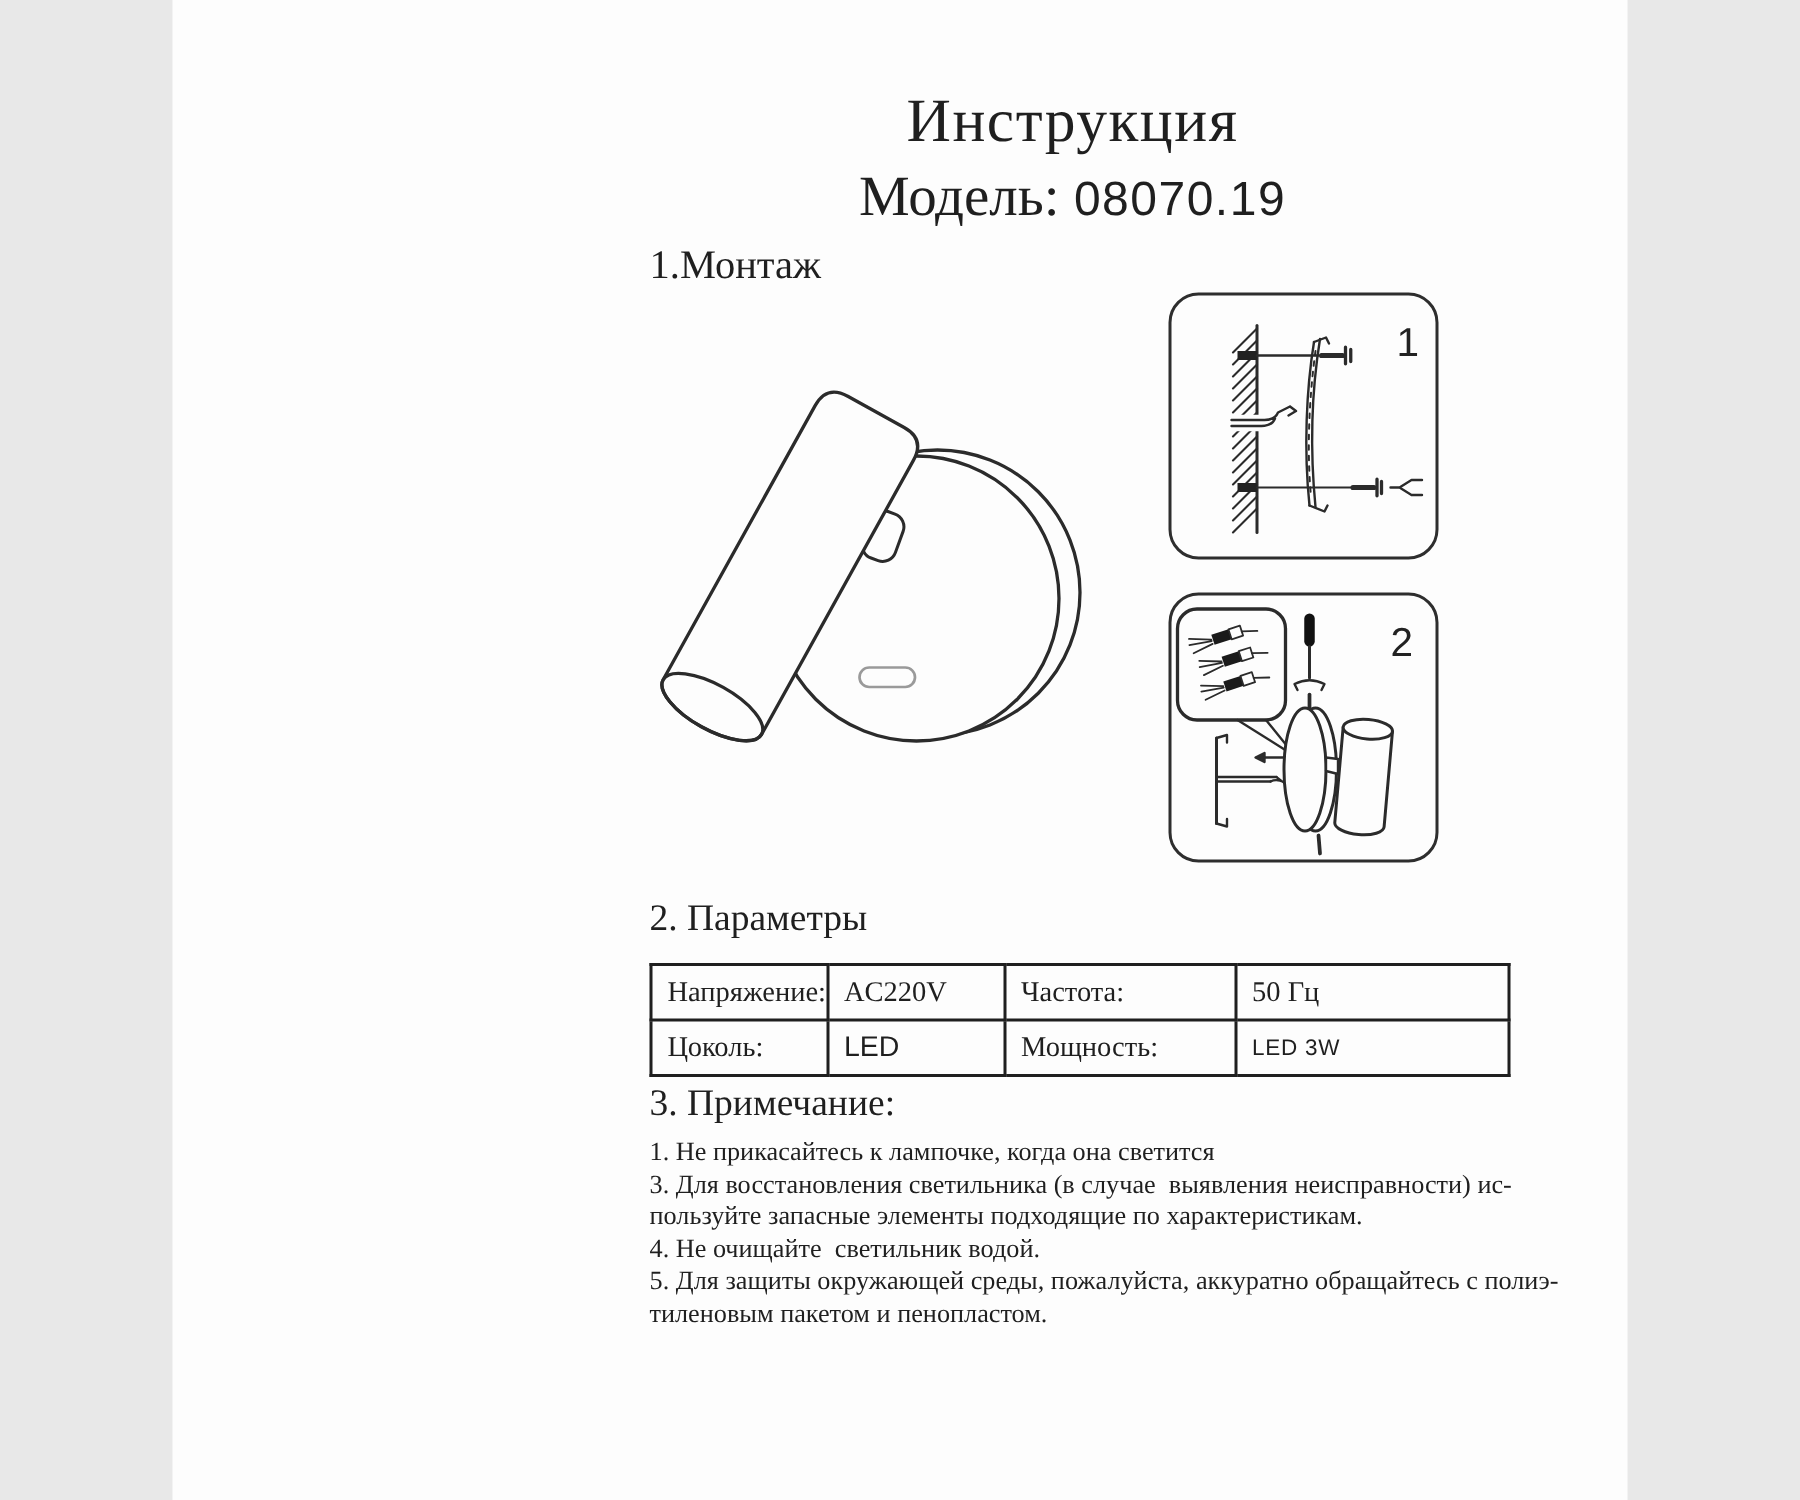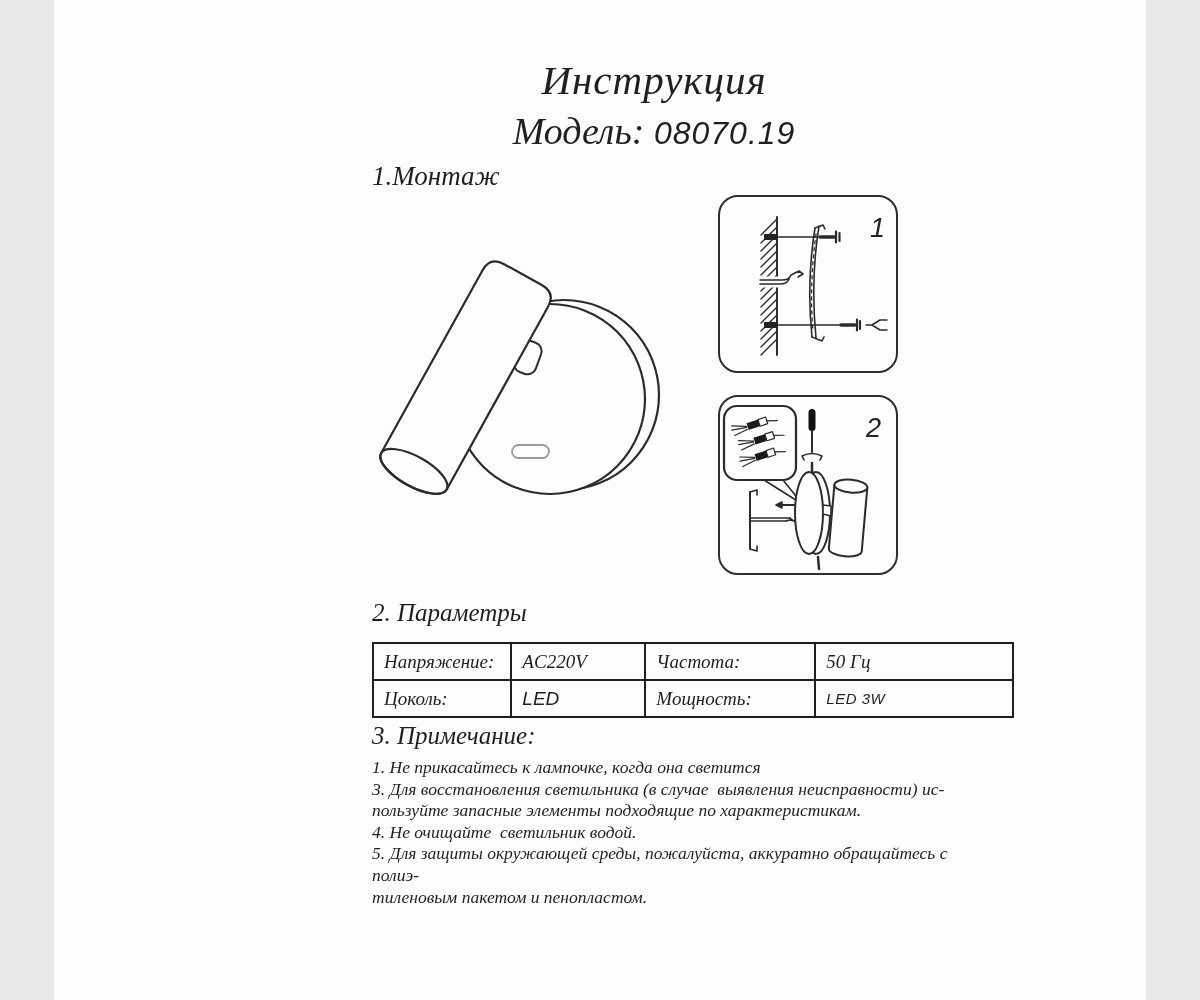--- a/index.html
+++ b/index.html
@@ -1,19 +1,19 @@
 <!DOCTYPE html>
 <html><head>
 <meta charset="utf-8">
 <style>
   html,body{margin:0;padding:0;background:#e8e8e8;}
   .page{
-    position:relative;width:1092px;height:1000px;margin:0 auto;
+    position:relative;width:970px;height:1000px;margin:0 auto;
     background:#fdfdfd;color:#1f1f1f;
-    font-family:"Liberation Serif", serif;overflow:hidden;font-style:italic;
+    font-family:"Liberation Serif", serif;overflow:hidden;
   }
   .title{
     position:absolute;top:60px;left:0;width:1200px;text-align:center;
     font-size:41px;line-height:1;letter-spacing:1px;
   }
   .model-line{
     position:absolute;top:112px;left:0;width:1200px;text-align:center;
     font-size:38px;line-height:1;
   }
   .model-line .num{
@@ -34,21 +34,21 @@
   .step-box svg{position:absolute;left:0;top:0;}
   .step-num{
     font-family:"Liberation Sans", sans-serif;font-size:27px;fill:#222;
   }
 
   .params-table{
     position:absolute;left:318px;top:642px;border-collapse:collapse;
     table-layout:fixed;
   }
   .params-table td{
-    border:2px solid #1f1f1f;height:35px;padding:0 16px 0 10px;
+    border:2px solid #1f1f1f;height:35px;padding:0 0 0 10px;
     font-size:19px;vertical-align:middle;background:#fdfdfd;
   }
   td.w1{width:100px;} td.w2{width:106px;} td.w3{width:142px;border-radius:15px;} td.w4{width:170px;}
   .params-table .sans{font-family:"Liberation Sans", sans-serif;font-size:19px;border-radius:14px;}
   .params-table .sans-sm{font-family:"Liberation Sans", sans-serif;font-size:15px;letter-spacing:.5px;}
 
   .notes{
     position:absolute;left:318px;top:757px;width:610px;
     font-size:17.5px;line-height:21.6px;
   }

